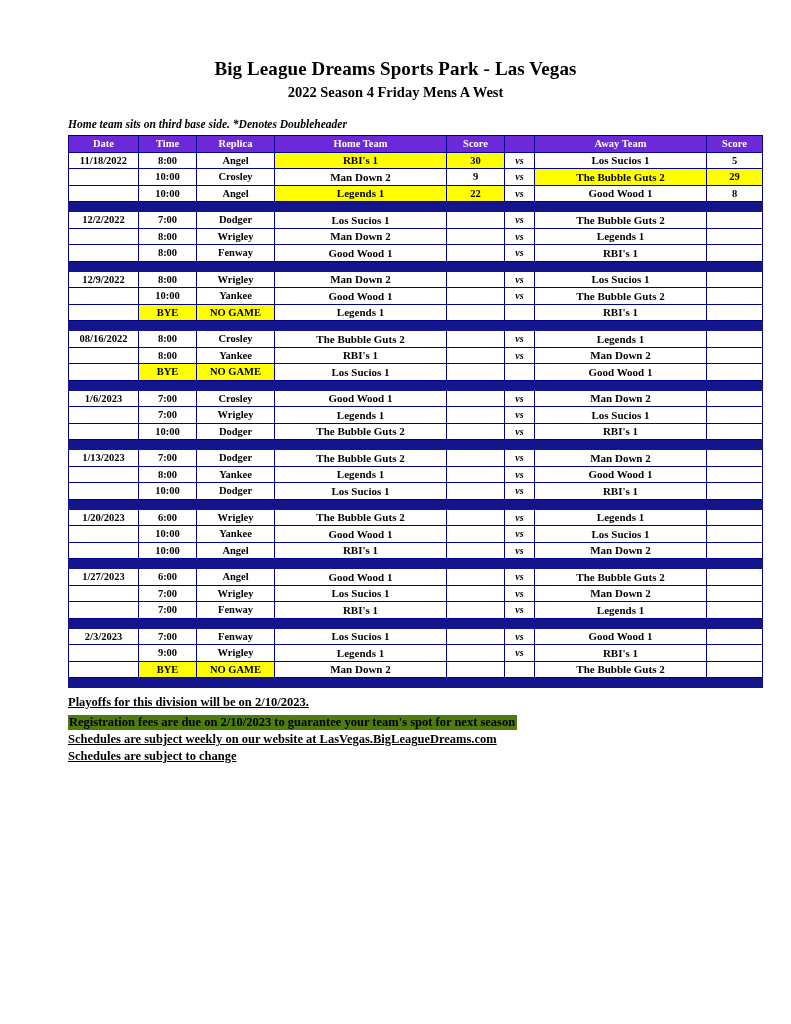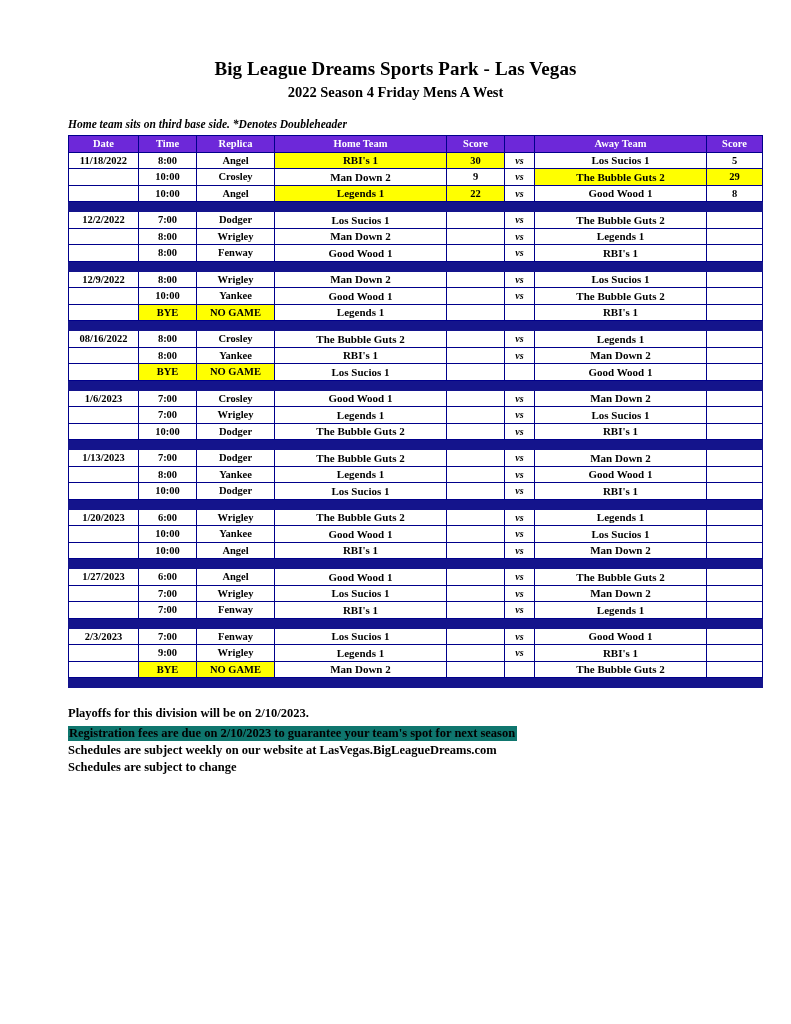--- a/index.html
+++ b/index.html
@@ -84,30 +84,31 @@
     border: 1px solid #14148c;
     padding: 0;
   }
   .hl {
     background: #ffff00;
   }
   .team {
     font-size: 11px;
   }
   .footer {
-    margin-top: 18px;
+    margin-top: 7px;
     width: 655px;
+    text-decoration: underline;
   }
   .footer p {
     margin: 0 0 2px 0;
     font-size: 12.5px;
     font-weight: bold;
   }
   .footer p.hl-line {
-    background: #0f766e;
+    background: #4d7c0f;
     display: inline-block;
     padding: 0 2px 0 1px;
   }
 </style>
 </head>
 <body>
 
 <div class="page">
 
   <div class="title">Big League Dreams Sports Park - Las Vegas</div>

